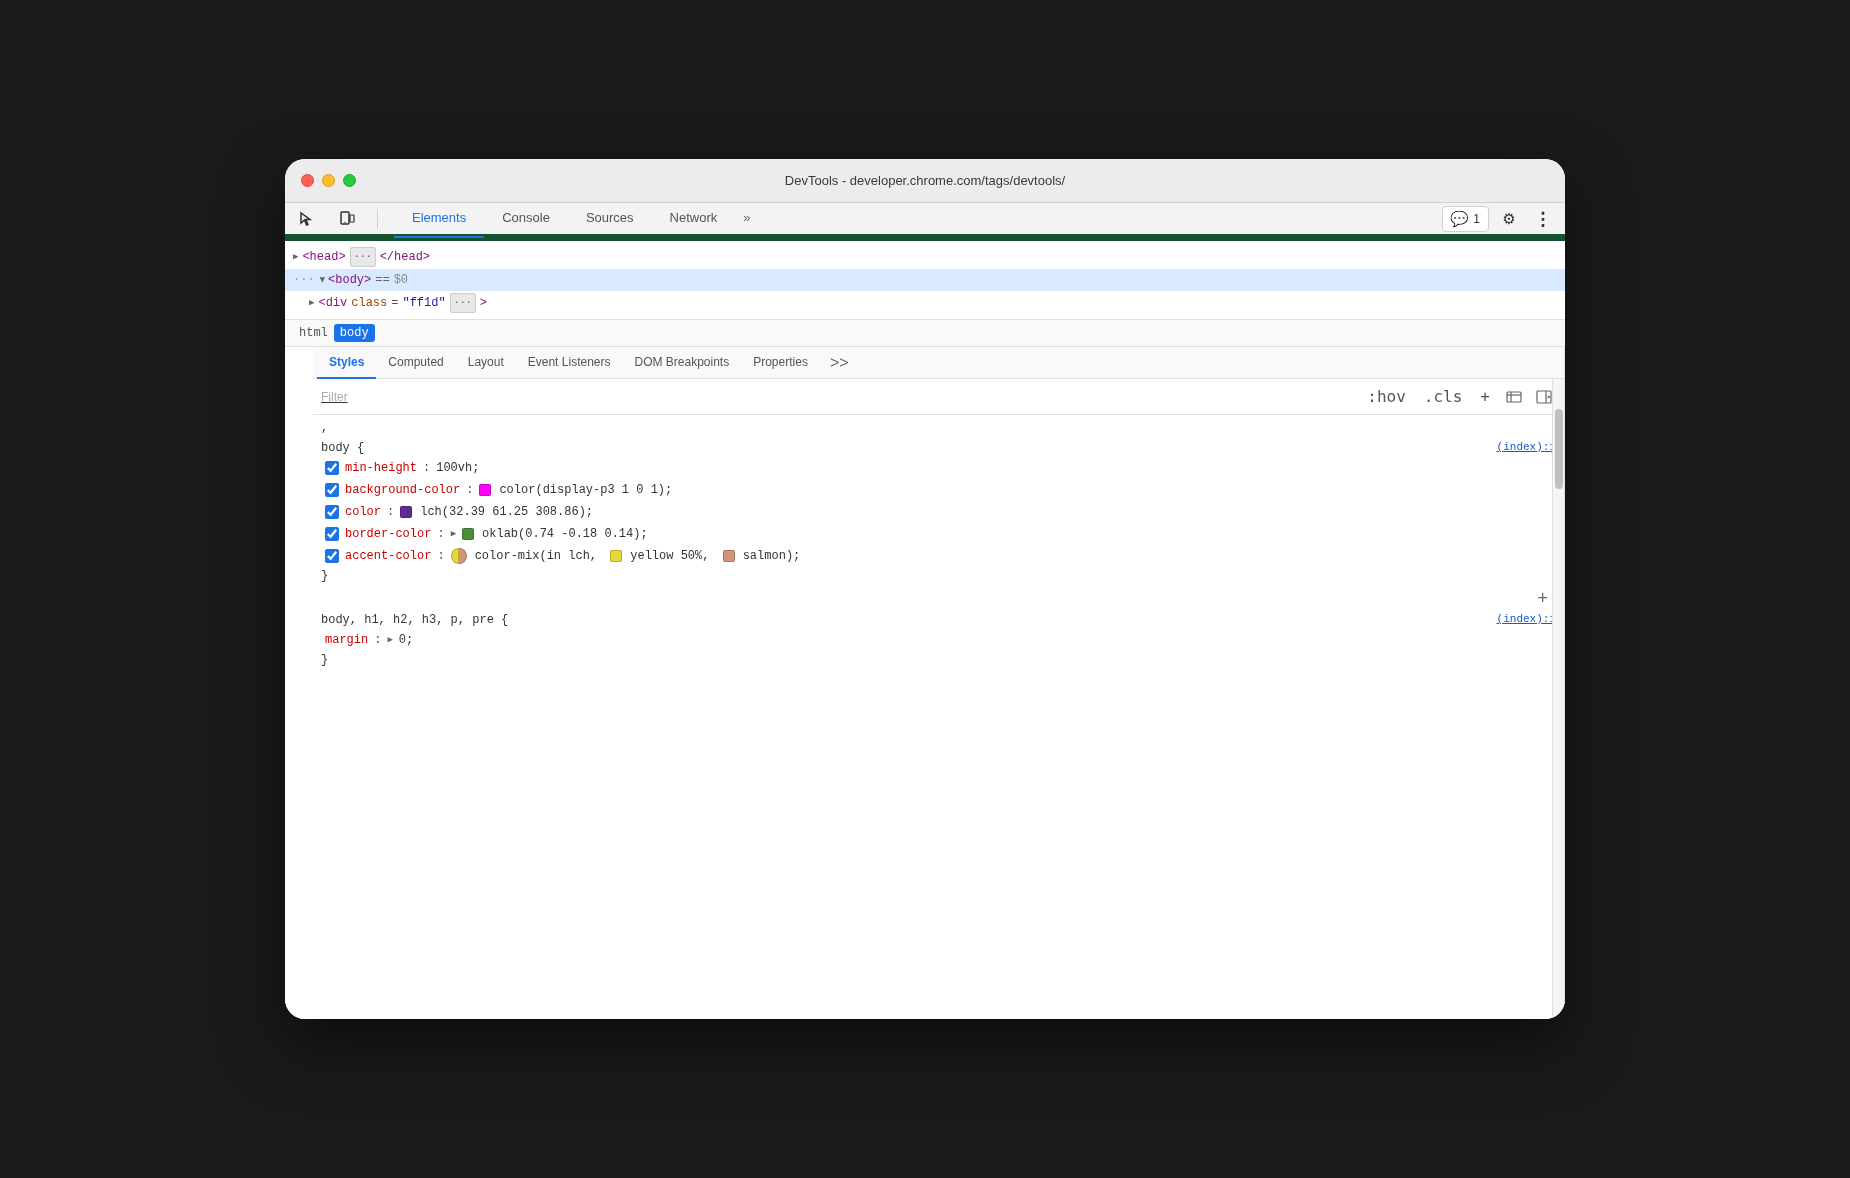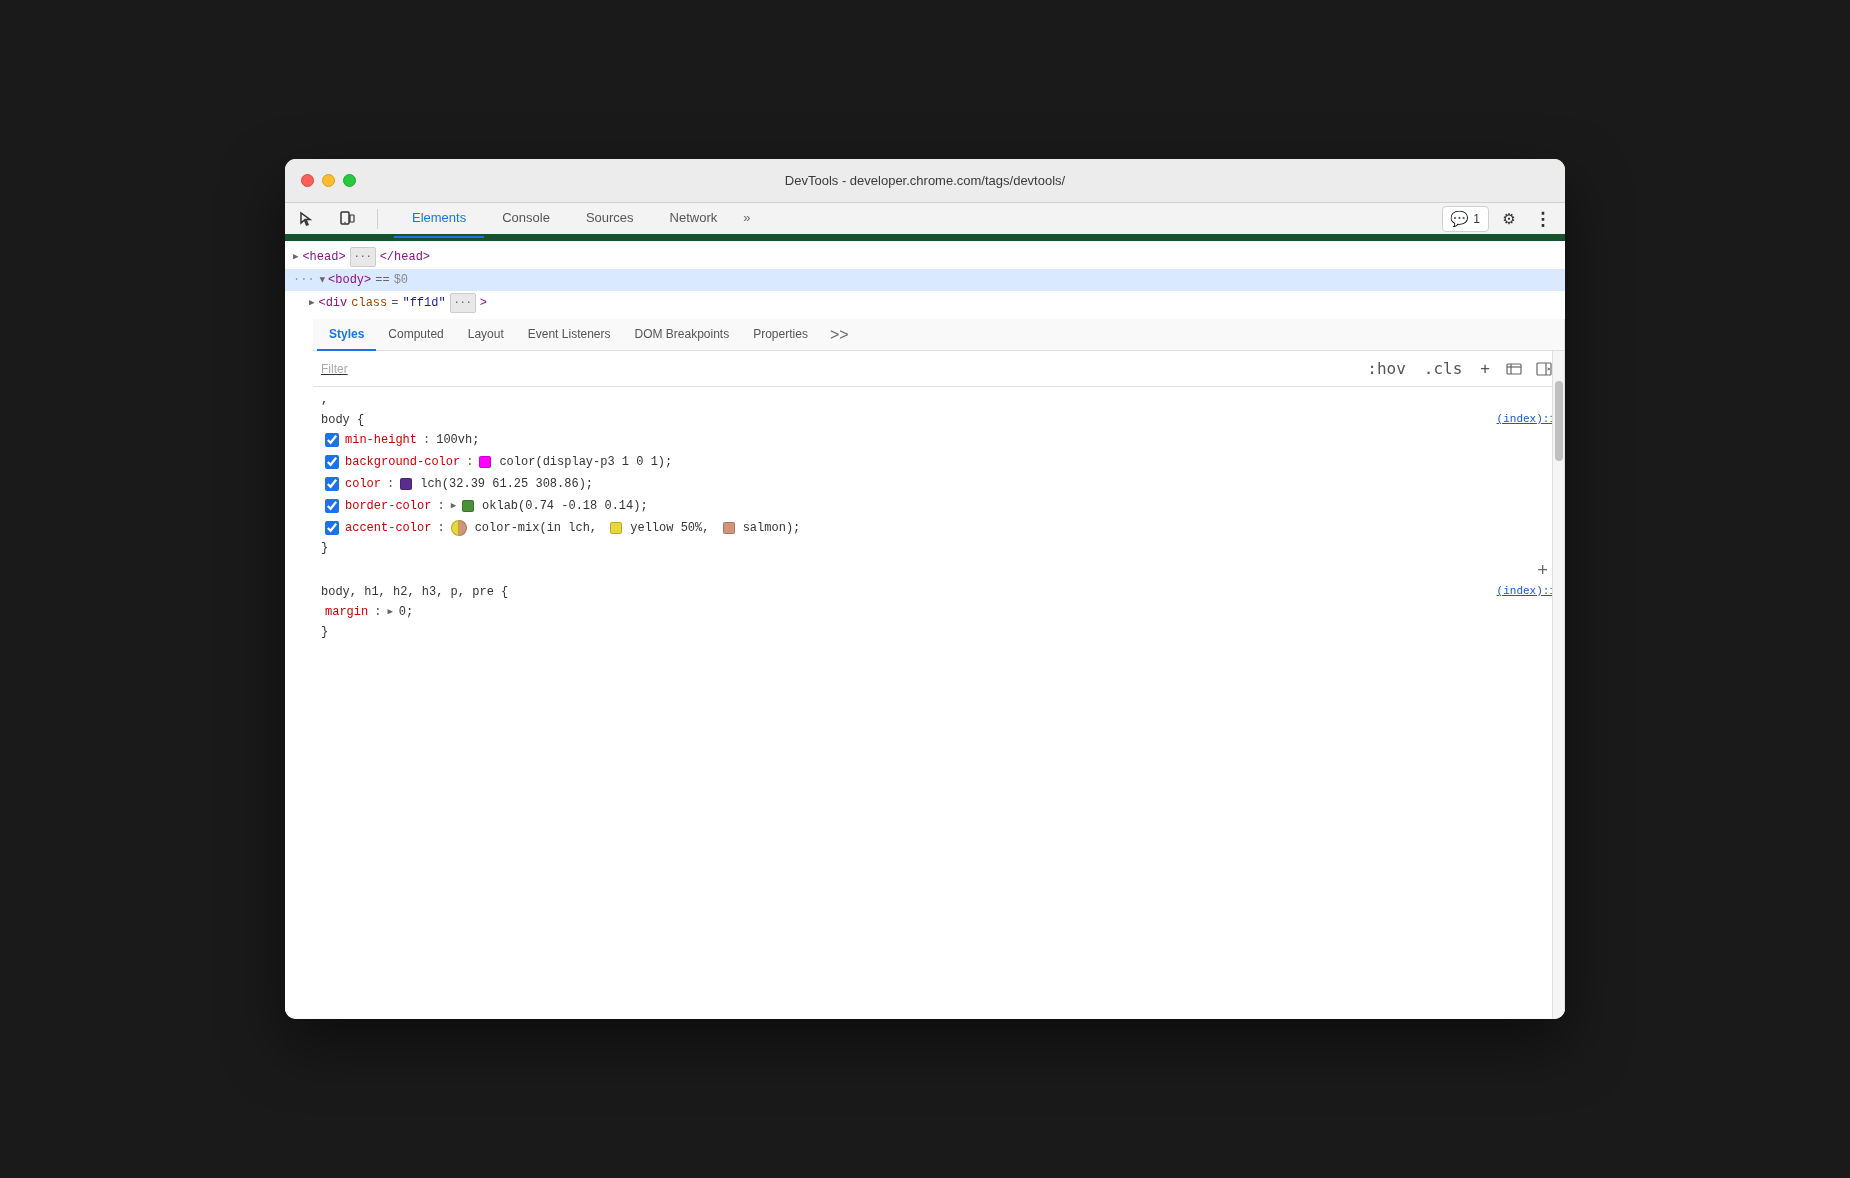--- a/index.html
+++ b/index.html
@@ -10,21 +10,21 @@
       justify-content: center;
       align-items: center;
       min-height: 100vh;
       font-family: -apple-system, BlinkMacSystemFont, 'Helvetica Neue', Arial, sans-serif;
     }
 
     .window {
       width: 1280px;
       min-height: 860px;
       background: #fef9c3;
-      border-radius: 11px;
+      border-radius: 20px;
       box-shadow: 0 25px 60px rgba(0,0,0,0.5);
       overflow: hidden;
       display: flex;
       flex-direction: column;
     }
 
     
     .titlebar {
       background: #ececec;
       height: 44px;
@@ -517,20 +517,24 @@
         <span class="triangle right">▶</span>
         <span class="html-tag">&lt;<span style="color:#881280;">div</span></span>
         <span class="html-attr" style="color:#994500;">class</span>
           <span style="color:#555;">=</span>
           <span style="color:#1a1aa6;">"ff1d"</span>
         <span class="html-ellipsis">···</span>
         <span class="html-tag">&gt;</span>
       </div>
     </div>
 
+    <div class="breadcrumb-bar">
+      <div class="breadcrumb-item" style="color:#555;">html</div>
+      <div class="breadcrumb-item active">body</div>
+    </div>
 
     <div class="bottom-panel">
 
       <div class="styles-panel" style="position: relative;">
 
         <div class="styles-tabs">
           <div class="styles-tab active">Styles</div>
           <div class="styles-tab">Computed</div>
           <div class="styles-tab">Layout</div>
           <div class="styles-tab">Event Listeners</div>

